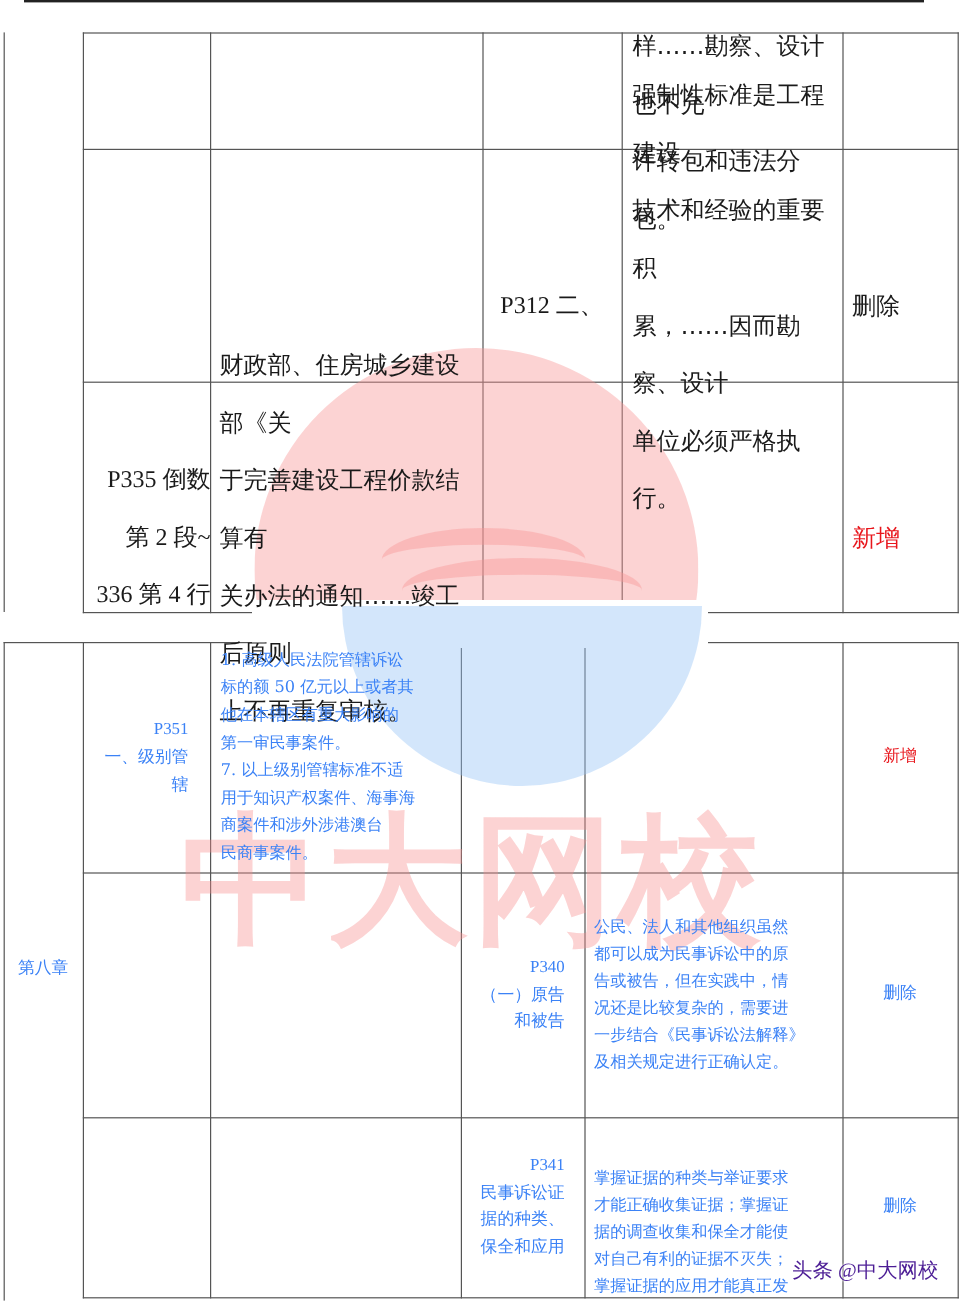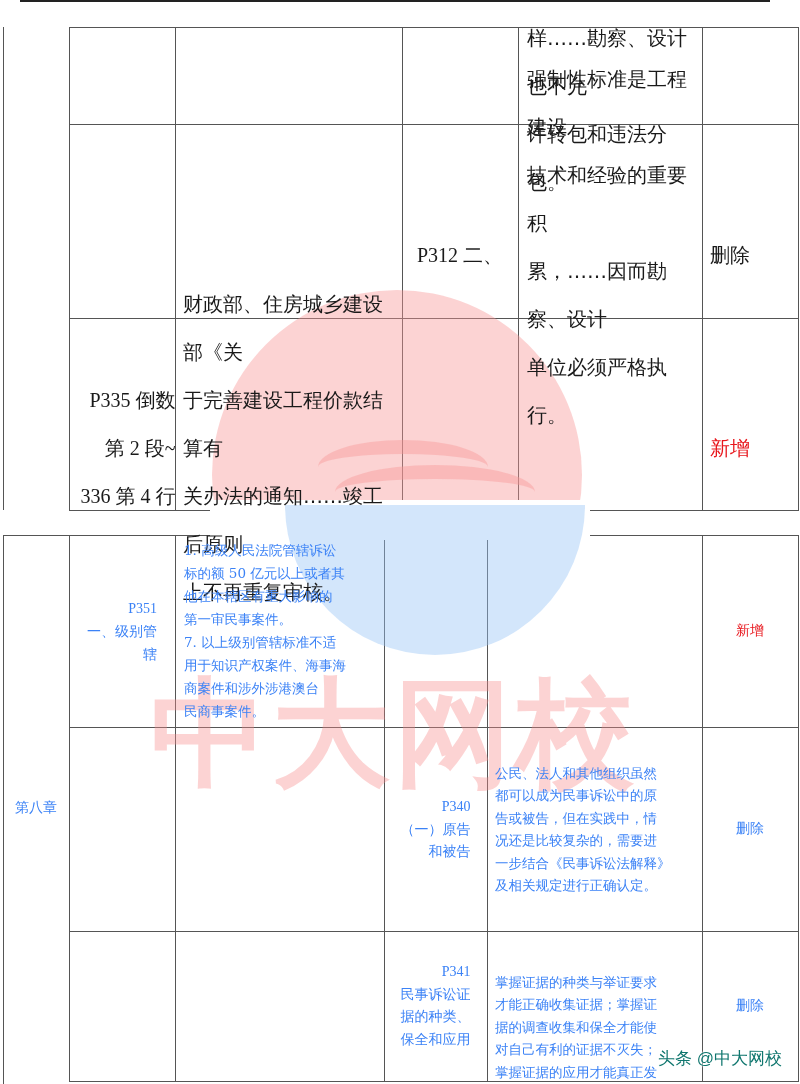--- a/index.html
+++ b/index.html
@@ -113,23 +113,23 @@
       letter-spacing: 4px;
       color: rgba(248, 140, 140, 0.38);
       z-index: 2;
       line-height: 1;
       white-space: nowrap;
     }
     .credit {
       position: absolute;
       right: 18px;
       bottom: 14px;
-      font-family: Liberation Sans, sans-serif;
+      font-family: Liberation Serif, serif;
       font-size: 17px;
-      color: #0f766e;
+      color: #4c1d95;
       z-index: 4;
       text-shadow: 0 0 2px #fff, 0 0 2px #fff;
     }
   </style>
 </head>
 <body>
 
 <div class="wm-circle-red"></div>
 <div class="wm-white-cut"></div>
 <div class="wm-circle-blue"></div>

